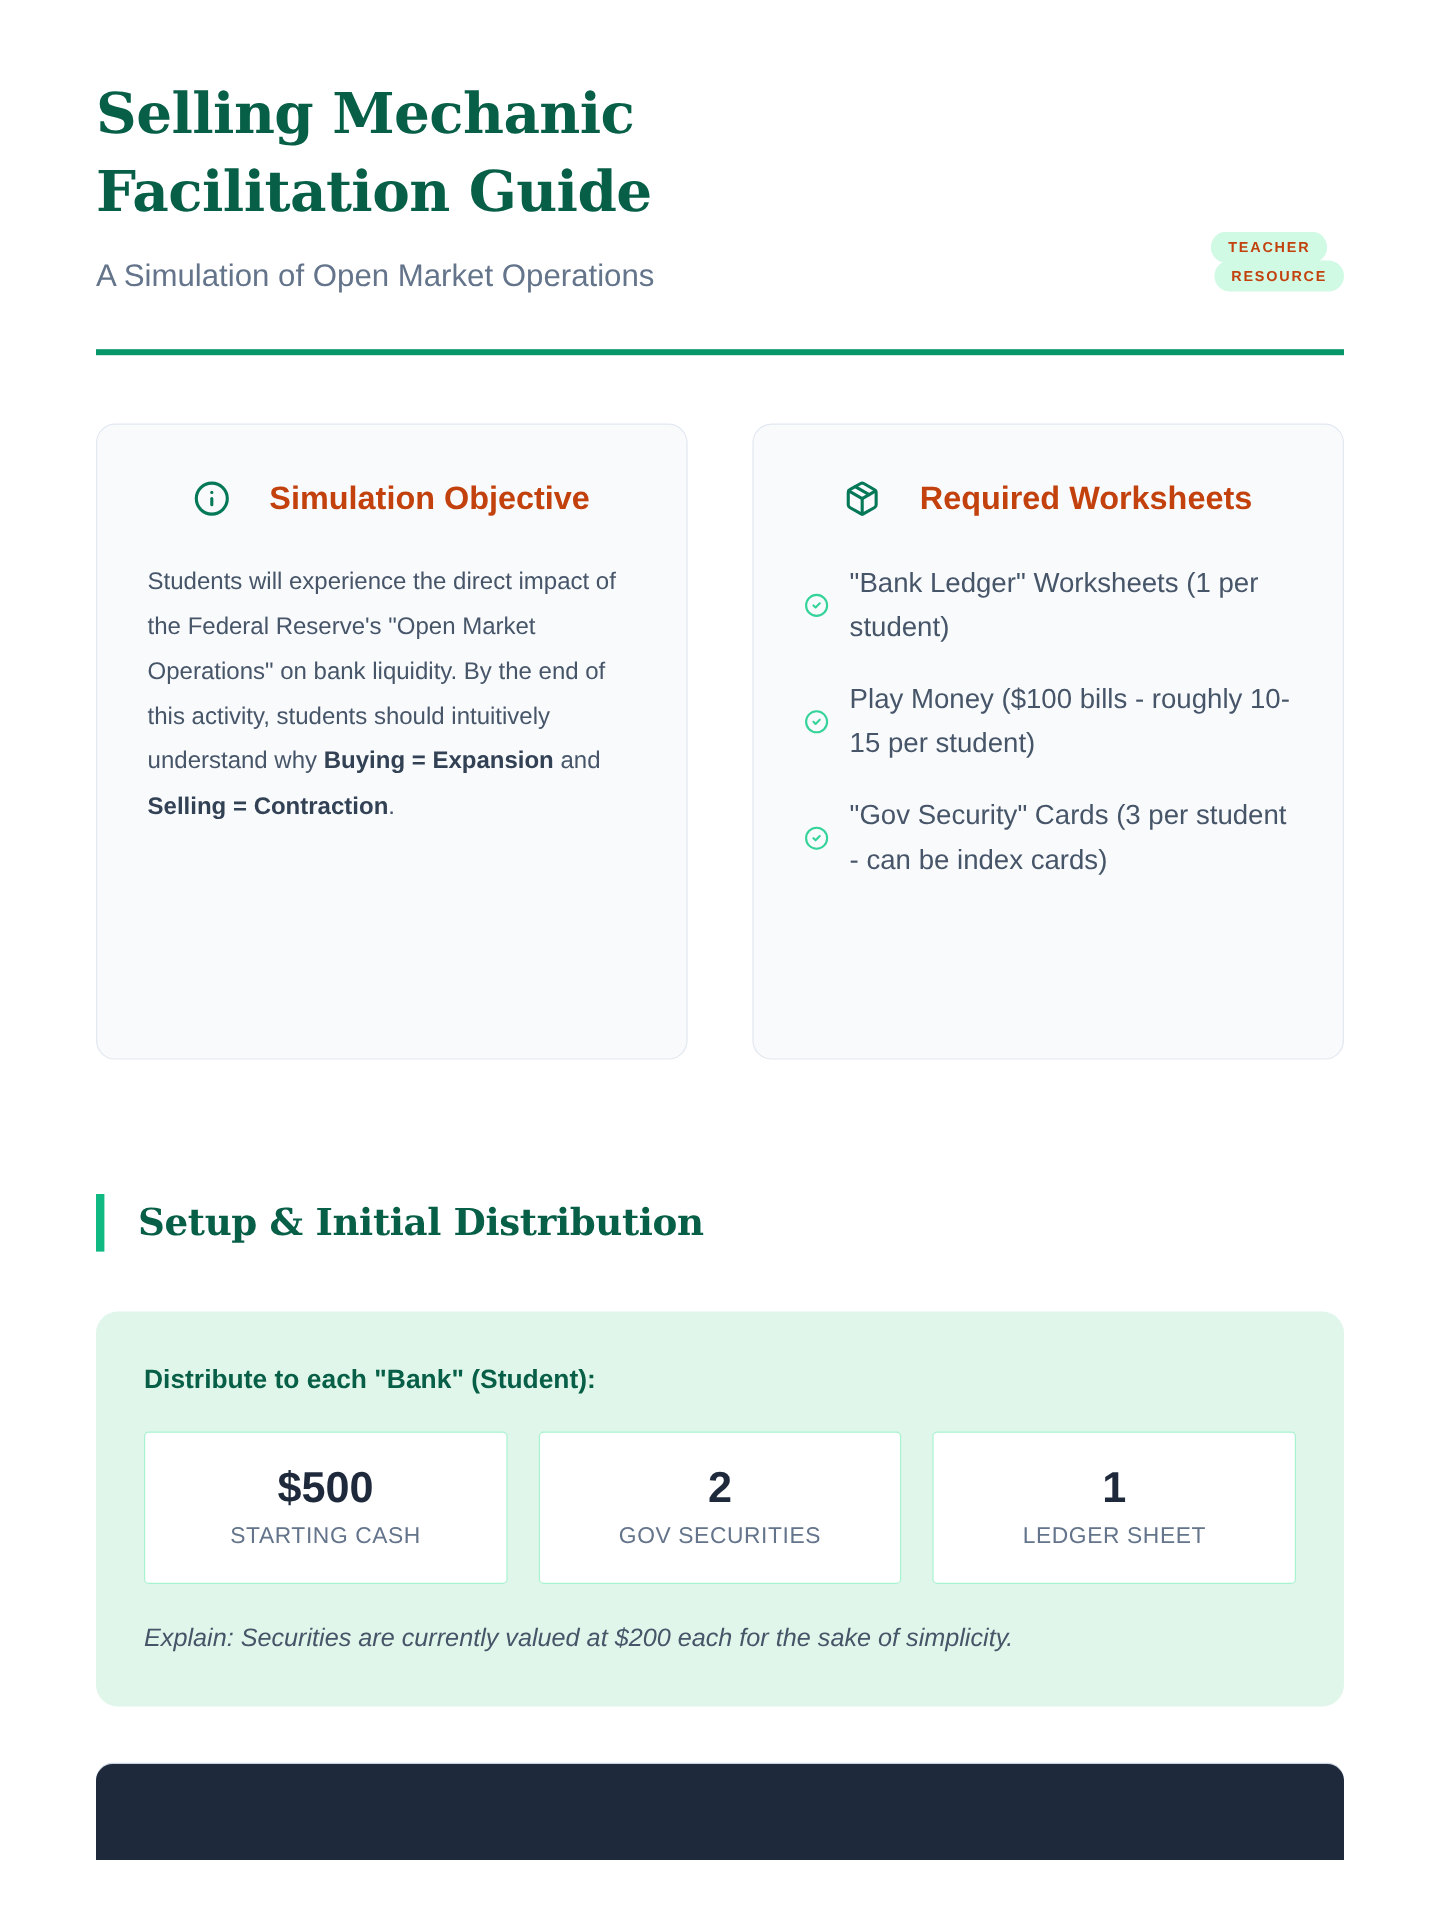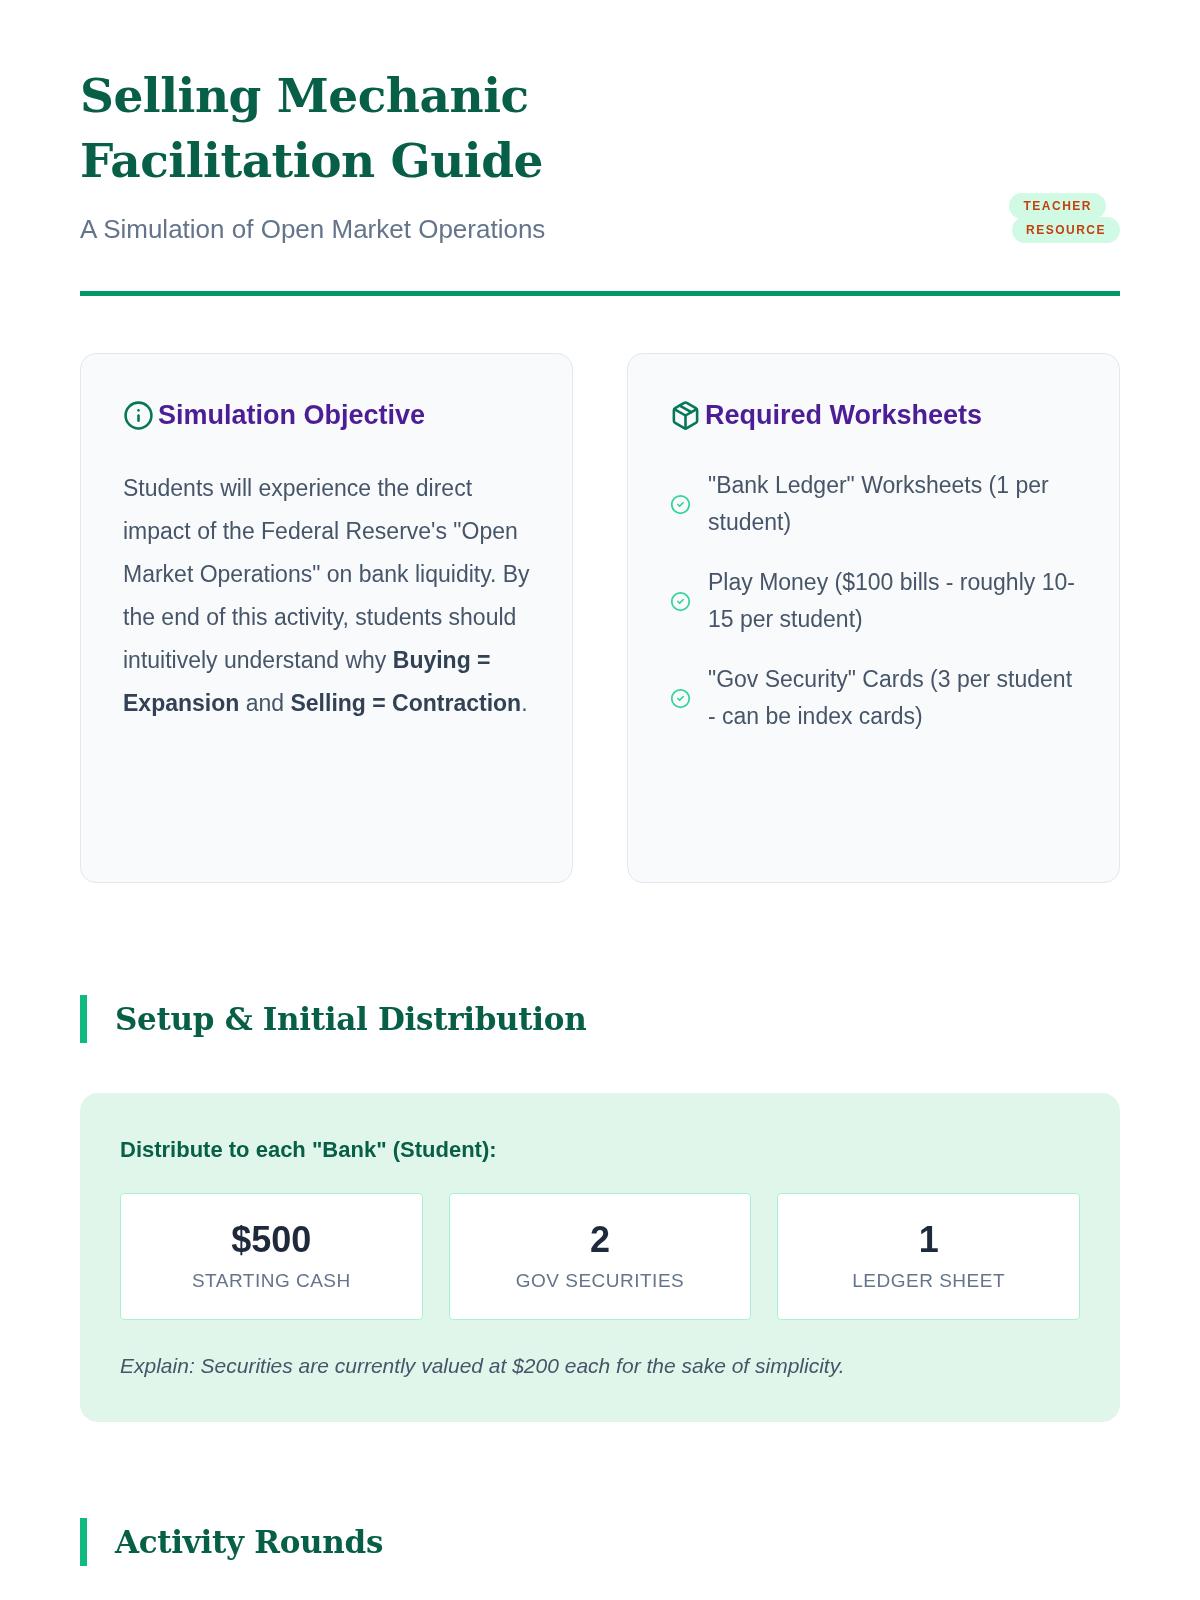--- a/index.html
+++ b/index.html
@@ -53,29 +53,30 @@
   .info-card {
     background: #f8fafc;
     border: 1.5px solid #e2e8f0;
     border-radius: 16px;
     padding: 46px 42px;
     min-height: 530px;
   }
   .card-heading {
     display: flex;
     align-items: center;
-    gap: 4px;
-    color: #4c1d95;
+    gap: 32px;
+    color: #c2410c;
     font-size: 27px;
     font-weight: bold;
     margin-bottom: 36px;
+    justify-content: center;
   }
   .card-heading svg { width: 31px; height: 31px; flex: 0 0 auto; }
   .card-body {
-    font-size: 23px;
+    font-size: 20px;
     line-height: 1.87;
     color: #475569;
   }
   .card-body strong { color: #334155; }
   .materials-list { list-style: none; }
   .materials-list li {
     display: flex;
     align-items: center;
     gap: 17px;
     font-size: 23px;
@@ -218,17 +219,16 @@
         <div class="stat-label">GOV SECURITIES</div>
       </div>
       <div class="stat-card">
         <div class="stat-value">1</div>
         <div class="stat-label">LEDGER SHEET</div>
       </div>
     </div>
     <div class="setup-note">Explain: Securities are currently valued at $200 each for the sake of simplicity.</div>
   </div>
 
-  <h2 class="section-heading activity-heading">Activity Rounds</h2>
 
   <div class="rounds-panel"></div>
 
 </div>
 
 </body></html>

